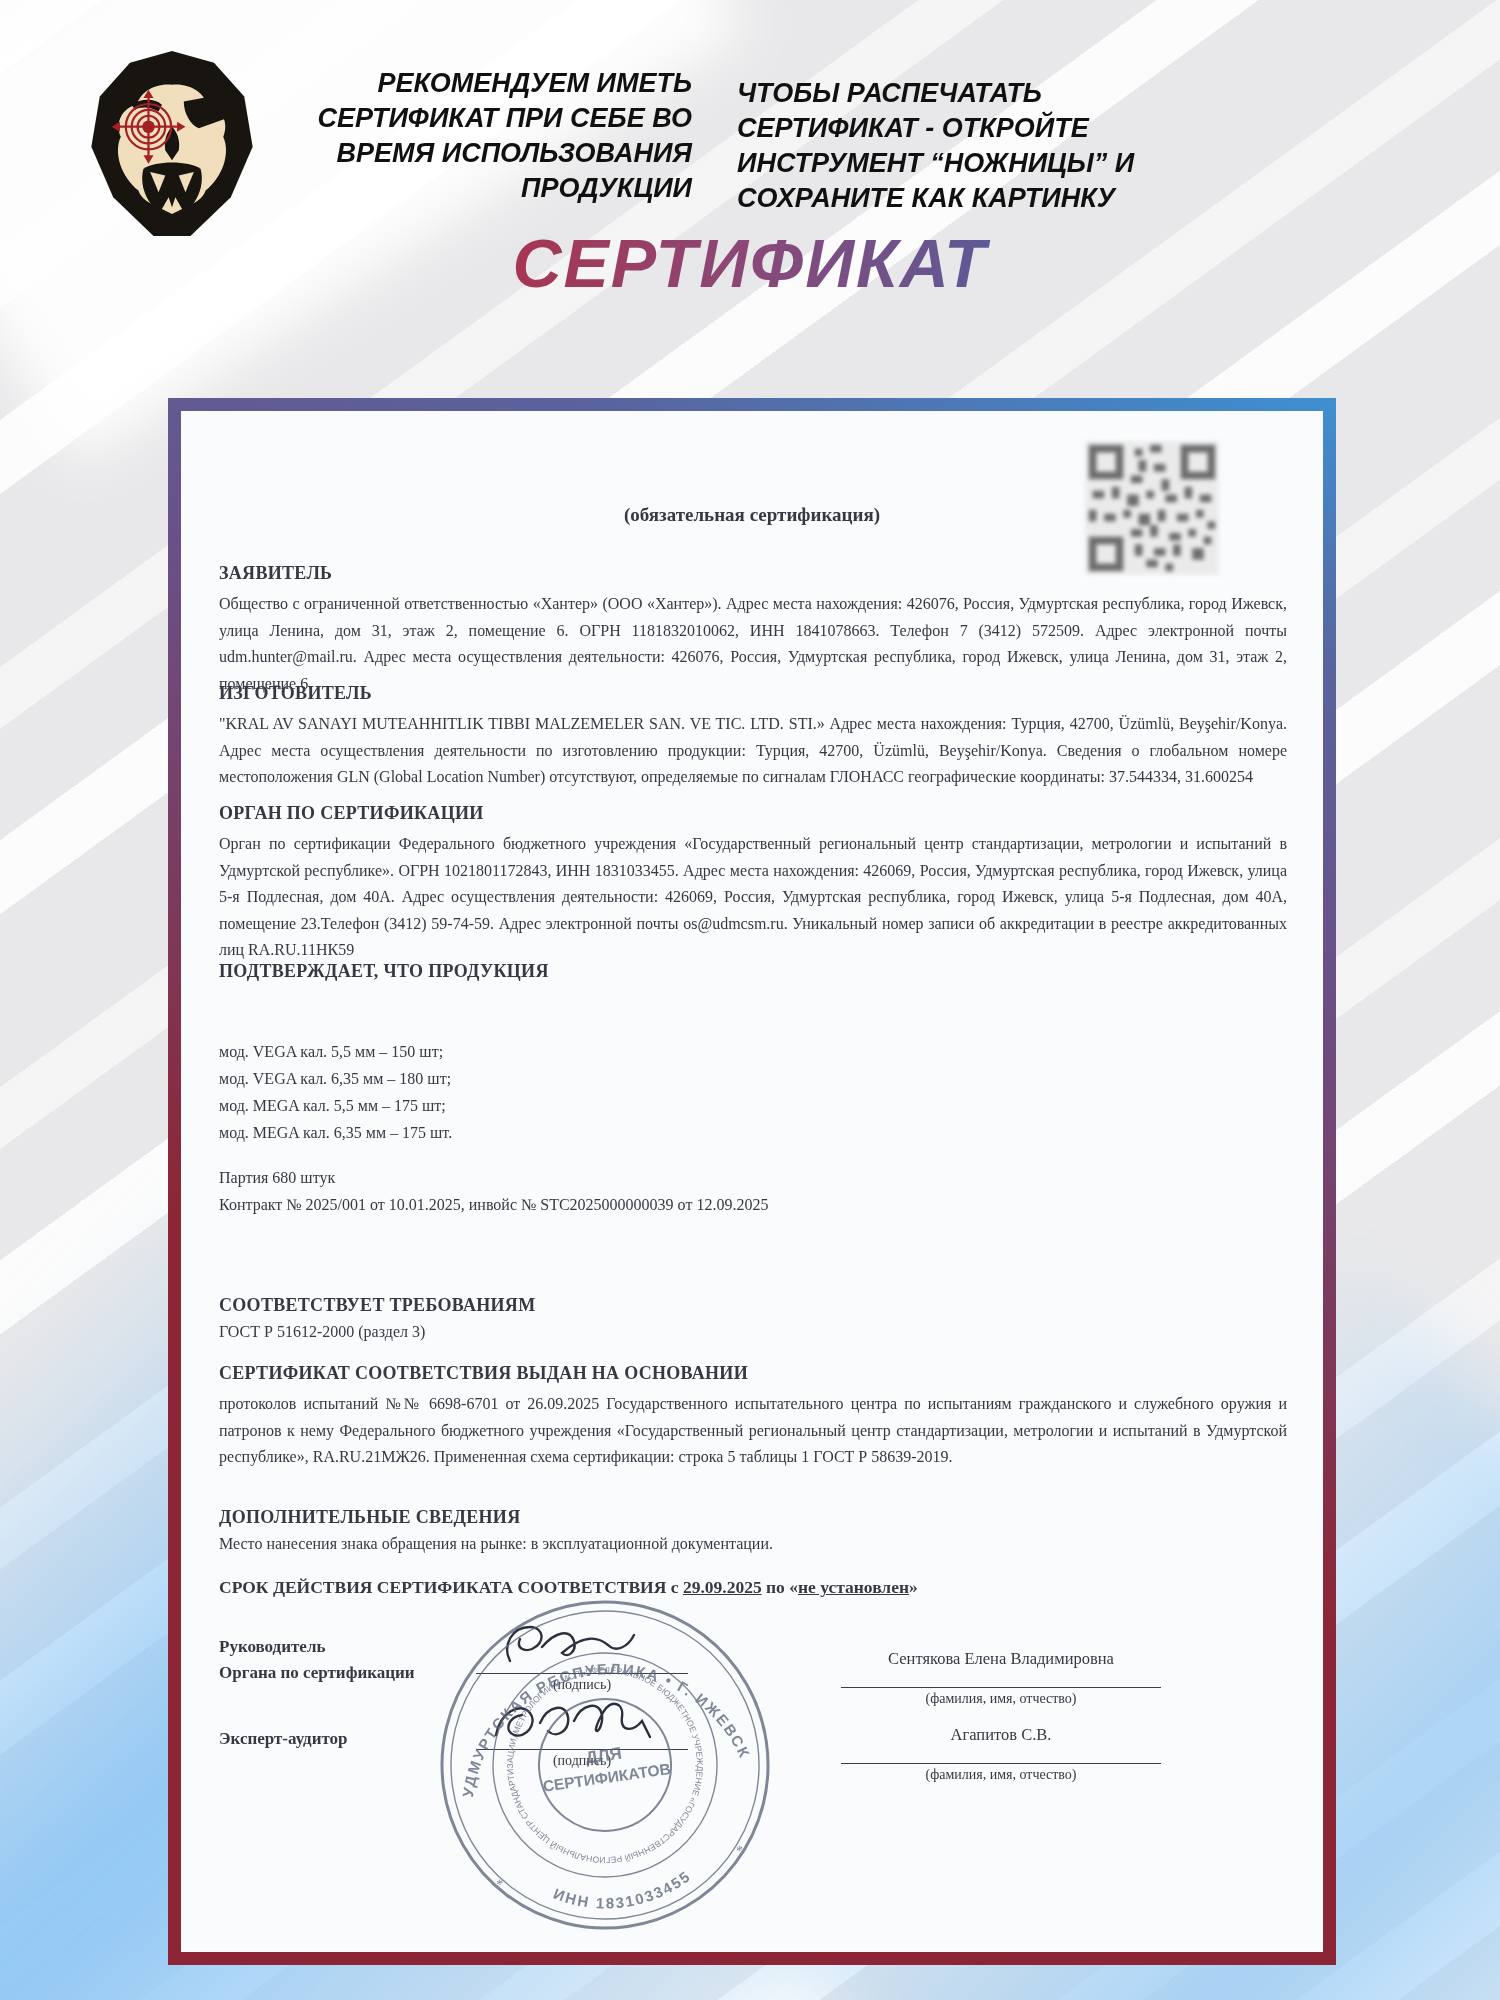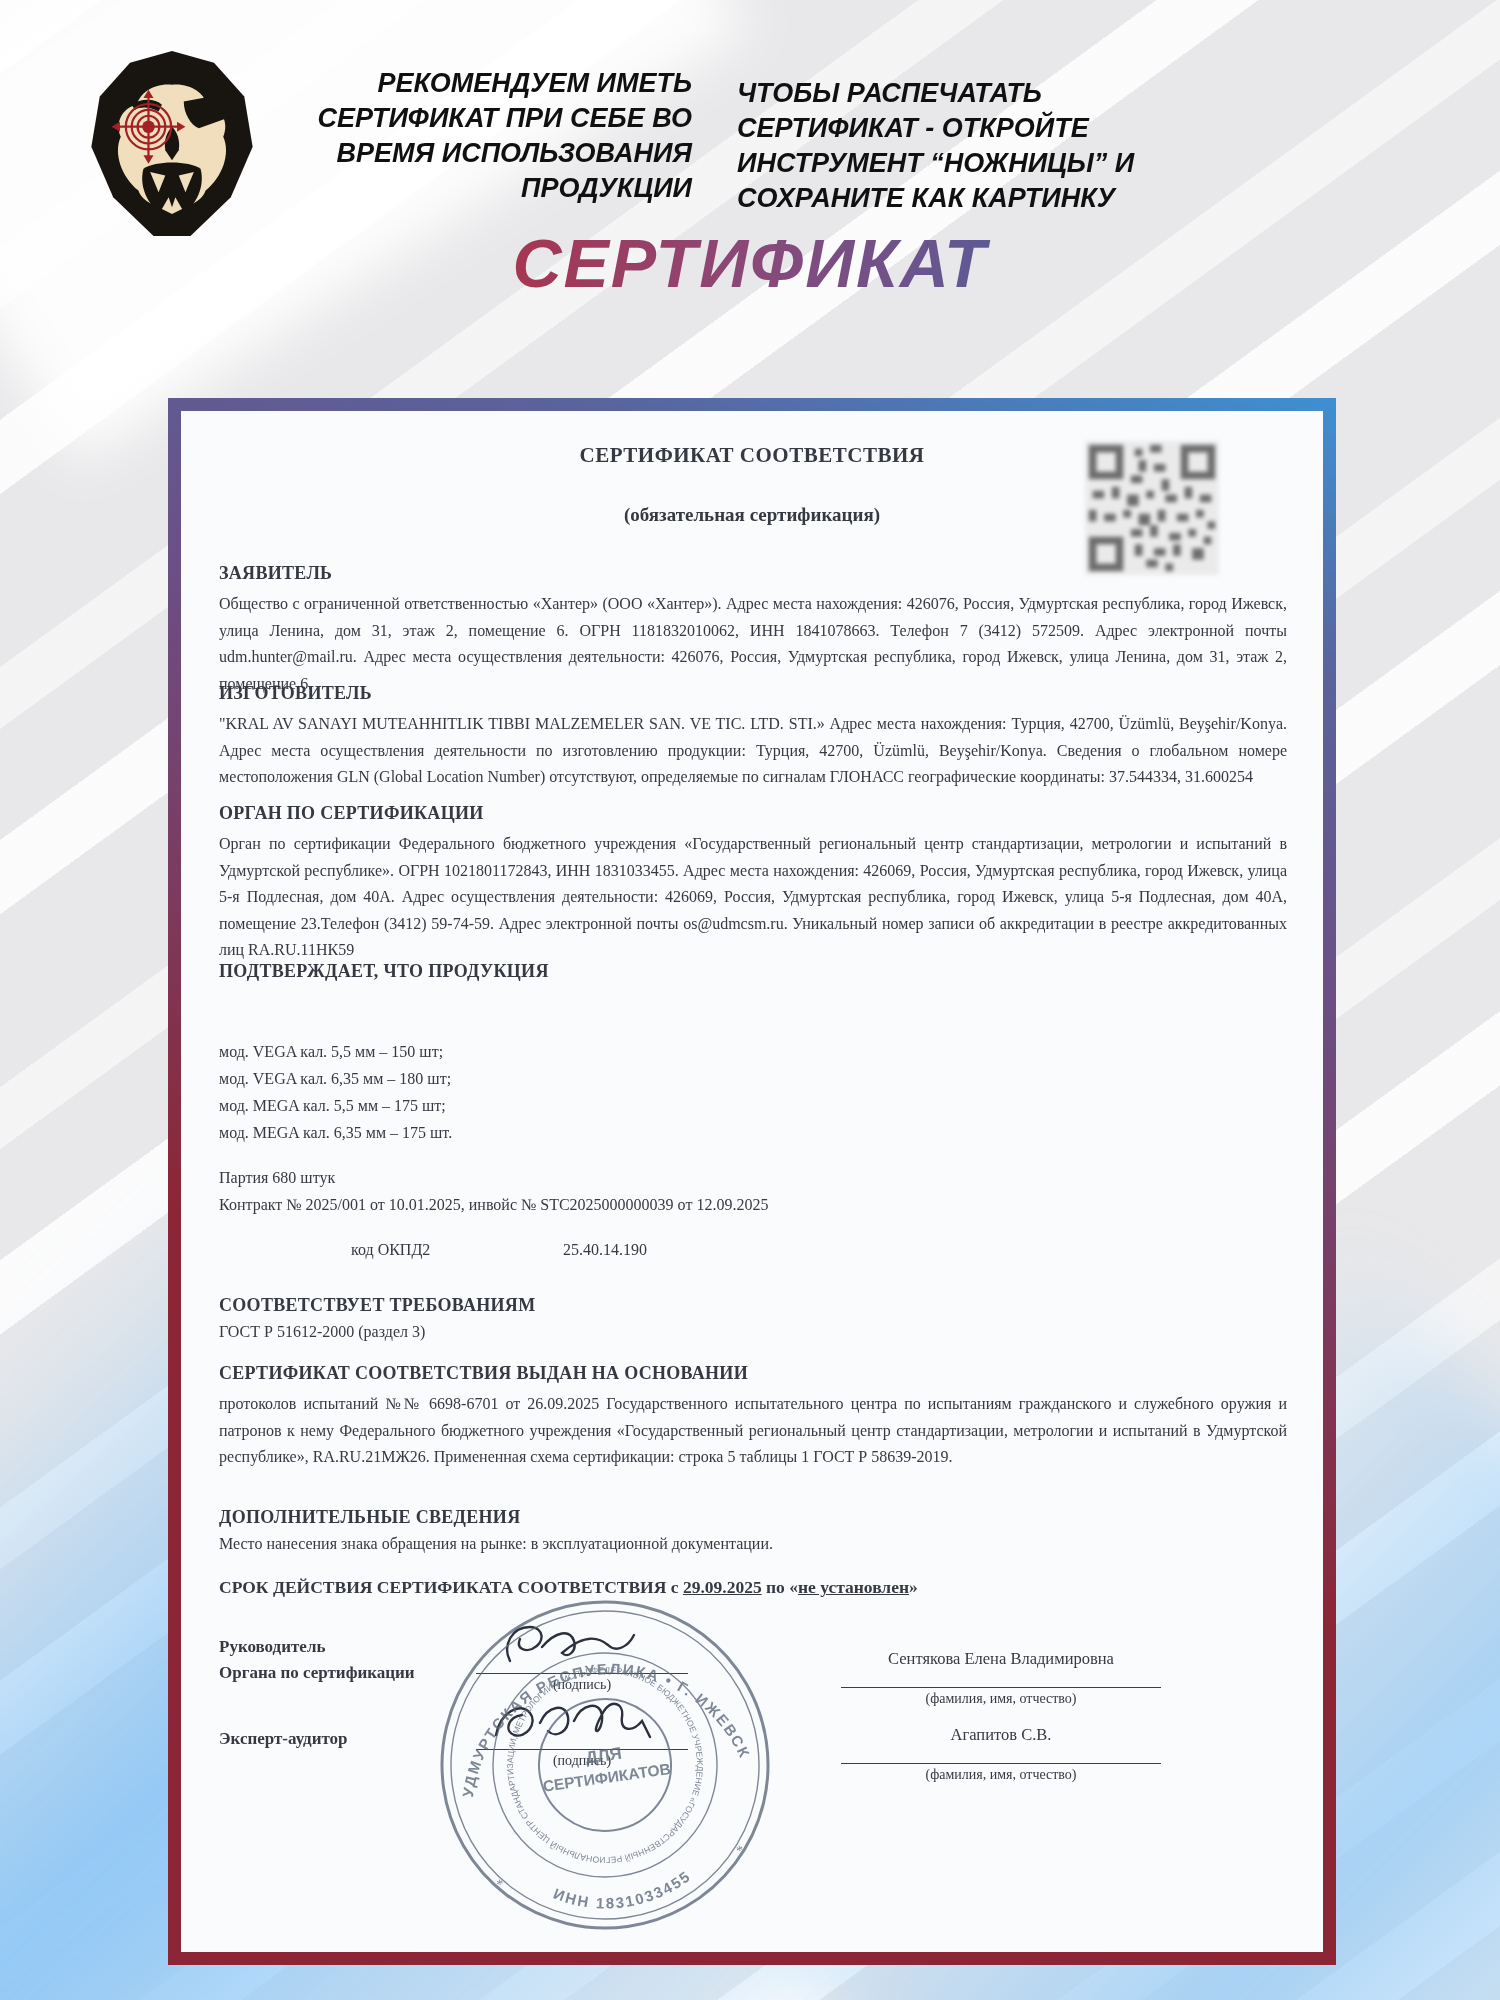--- a/index.html
+++ b/index.html
@@ -119,21 +119,20 @@
   <div class="note note-right">ЧТОБЫ РАСПЕЧАТАТЬ
 СЕРТИФИКАТ - ОТКРОЙТЕ
 ИНСТРУМЕНТ “НОЖНИЦЫ” И
 СОХРАНИТЕ КАК КАРТИНКУ</div>
 
   <div class="page-title">СЕРТИФИКАТ</div>
 
   <div class="cert-frame">
     <div class="paper">
 
-      <div class="c-center c-title">СЕРТИФИКАТ СООТВЕТСТВИЯ</div>
       <div class="c-center c-sub">(обязательная сертификация)</div>
 
       <svg class="qr" viewBox="0 0 35 35">
         <rect x="0" y="0" width="35" height="35" fill="#e7e7e7"></rect>
         <g fill="#4a4a4a">
           <rect x="1" y="1" width="9" height="9"></rect>
             <rect x="25" y="1" width="9" height="9"></rect>
           <rect x="1" y="25" width="9" height="9"></rect>
           <rect x="3" y="3" width="5" height="5" fill="#e7e7e7"></rect>
             <rect x="27" y="3" width="5" height="5" fill="#e7e7e7"></rect>
@@ -183,23 +182,20 @@
       <div class="sec-p" style="top:420px">Орган по сертификации Федерального бюджетного учреждения «Государственный региональный центр стандартизации, метрологии и испытаний в Удмуртской республике». ОГРН 1021801172843, ИНН 1831033455. Адрес места нахождения: 426069, Россия, Удмуртская республика, город Ижевск, улица 5-я Подлесная, дом 40А. Адрес осуществления деятельности: 426069, Россия, Удмуртская республика, город Ижевск, улица 5-я Подлесная, дом 40А, помещение 23.Телефон (3412) 59-74-59. Адрес электронной почты os@udmcsm.ru. Уникальный номер записи об аккредитации в реестре аккредитованных лиц RA.RU.11НК59</div>
 
       <div class="sec-h" style="top:550px">ПОДТВЕРЖДАЕТ, ЧТО ПРОДУКЦИЯ</div>
       <div class="line" style="top:632px">мод. VEGA кал. 5,5 мм – 150 шт;</div>
       <div class="line" style="top:659px">мод. VEGA кал. 6,35 мм – 180 шт;</div>
       <div class="line" style="top:686px">мод. MEGA кал. 5,5 мм – 175 шт;</div>
       <div class="line" style="top:713px">мод. MEGA кал. 6,35 мм – 175 шт.</div>
 
       <div class="line" style="top:758px">Партия 680 штук</div>
       <div class="line" style="top:785px">Контракт № 2025/001 от 10.01.2025, инвойс № STC2025000000039 от 12.09.2025</div>
-      <div class="line" style="top:812px">
-        <span class="lbl">код ОКПД2</span><span>25.40.14.190</span>
-      </div>
 
       <div class="sec-h" style="top:884px">СООТВЕТСТВУЕТ ТРЕБОВАНИЯМ</div>
       <div class="line" style="top:912px">ГОСТ Р 51612-2000 (раздел 3)</div>
 
       <div class="sec-h" style="top:952px">СЕРТИФИКАТ СООТВЕТСТВИЯ ВЫДАН НА ОСНОВАНИИ</div>
       <div class="sec-p" style="top:980px">протоколов испытаний №№ 6698-6701 от 26.09.2025 Государственного испытательного центра по испытаниям гражданского и служебного оружия и патронов к нему Федерального бюджетного учреждения «Государственный региональный центр стандартизации, метрологии и испытаний в Удмуртской республике», RA.RU.21МЖ26. Примененная схема сертификации: строка 5 таблицы 1 ГОСТ Р 58639-2019.</div>
 
       <div class="sec-h" style="top:1044px;top:1096px">ДОПОЛНИТЕЛЬНЫЕ СВЕДЕНИЯ</div>
       <div class="line" style="top:1124px">Место нанесения знака обращения на рынке: в эксплуатационной документации.</div>
 

